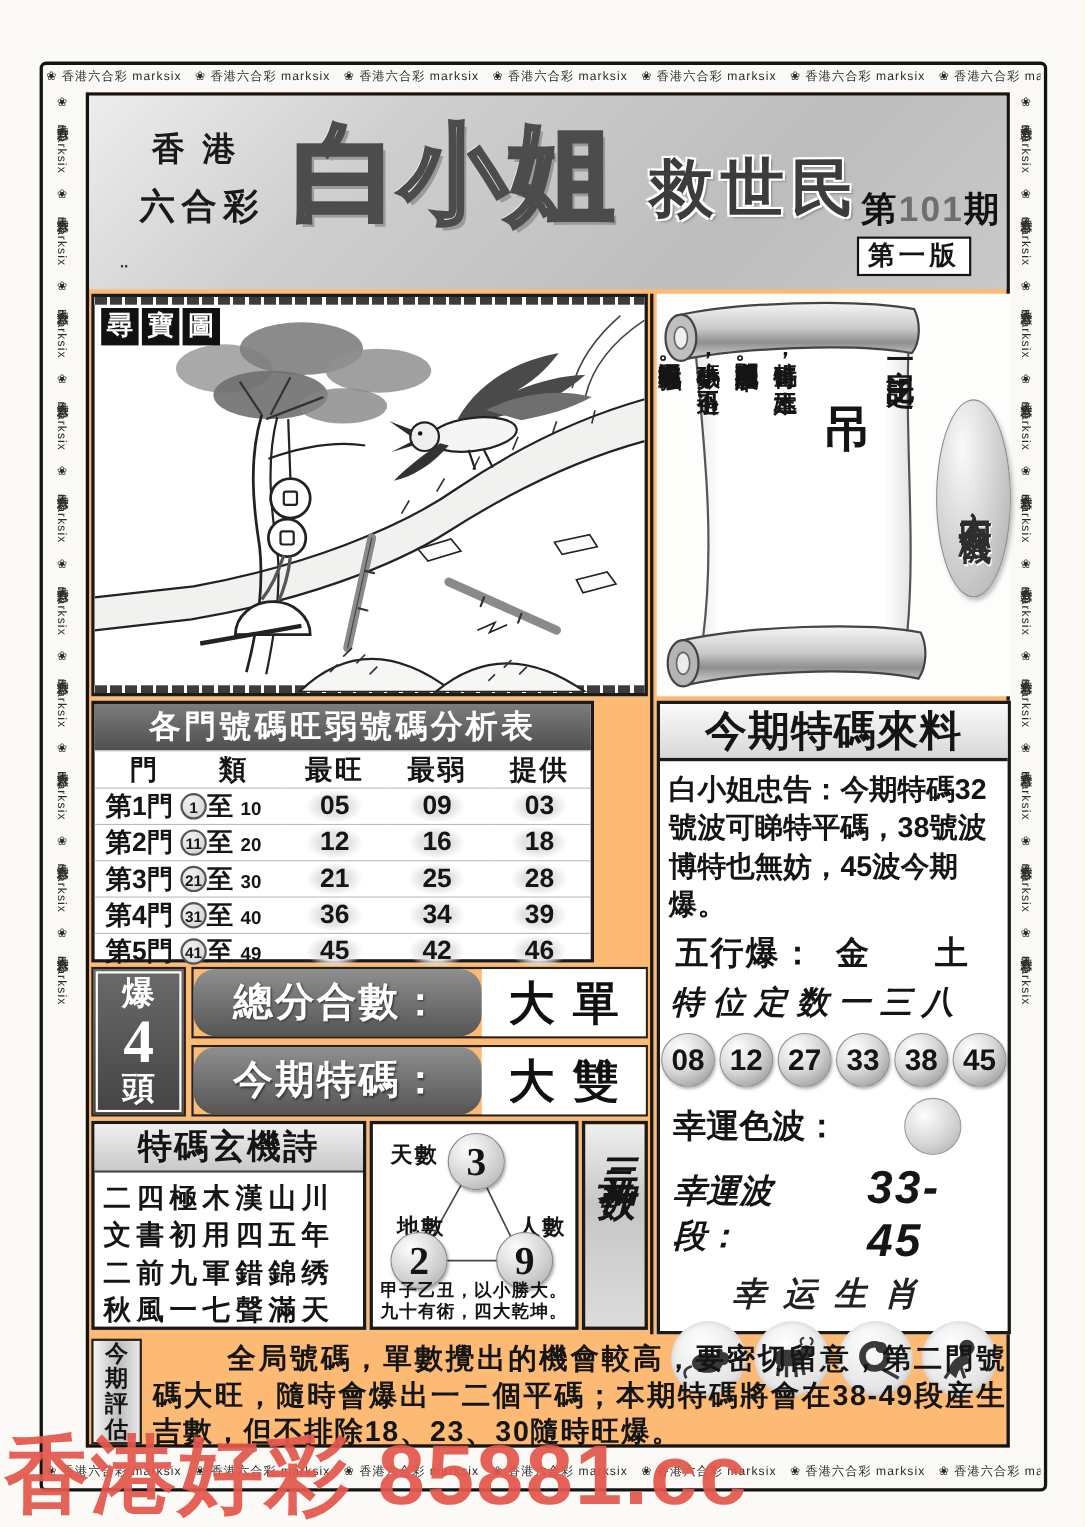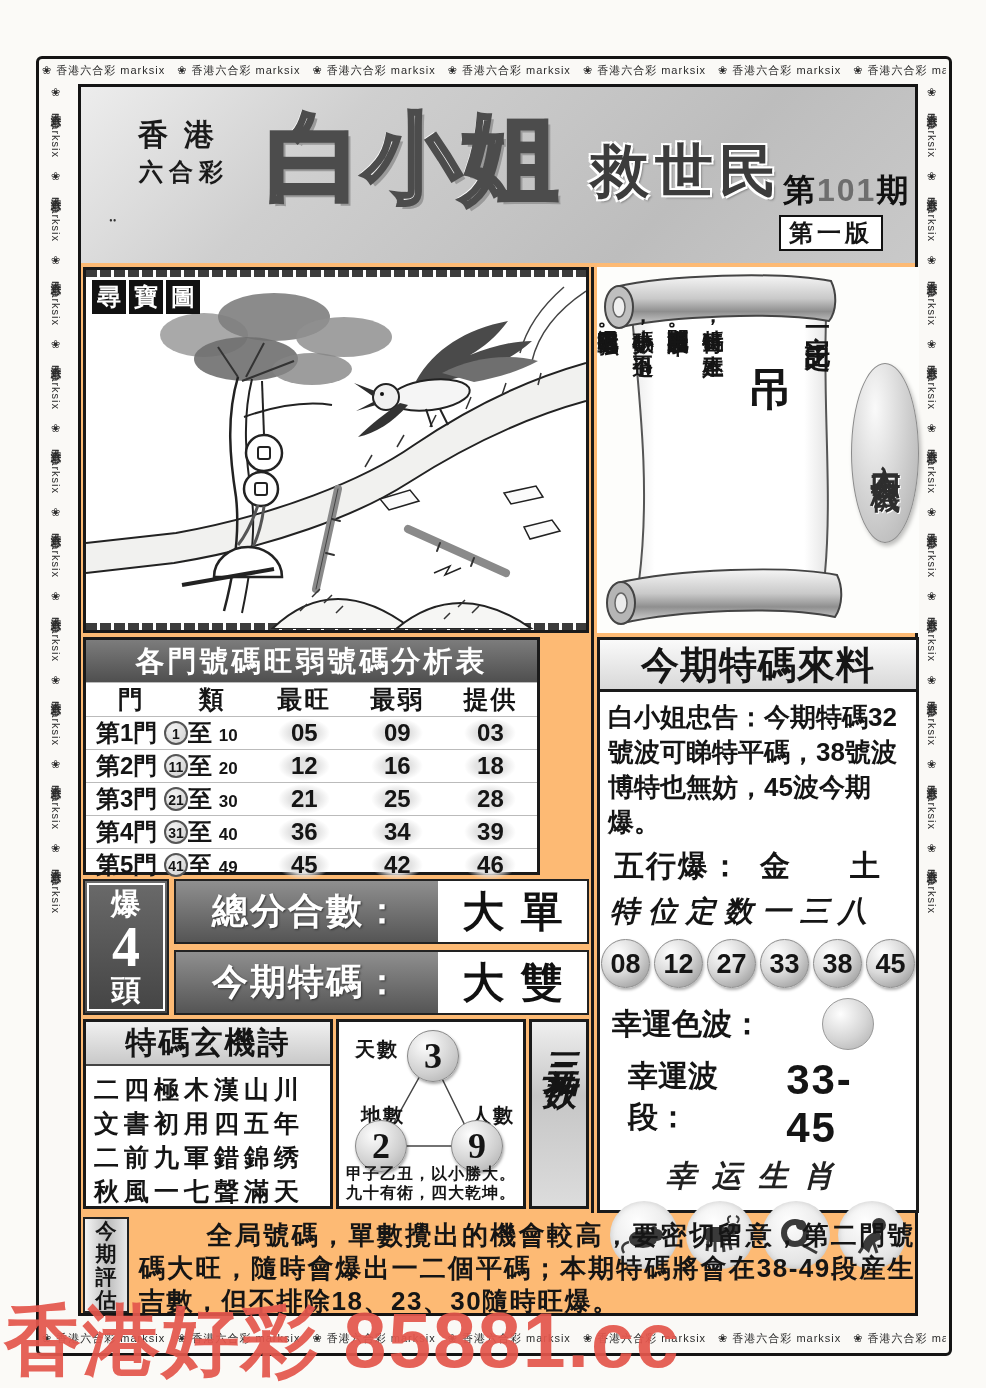--- a/index.html
+++ b/index.html
@@ -22,21 +22,21 @@
   #content { position:absolute; left:78px; top:84px; width:840px; height:1232px;
              border:3px solid #141414; background:#fdba74; }
   .abs { position:absolute; }
 
   
   #header { left:0; top:0; width:834px; height:176px;
             background:linear-gradient(135deg,#ededed 0%,#cfcfcf 30%,#bdbdbd 70%,#c9c9c9 100%); overflow:hidden; }
   #brand { left:28px; top:28px; width:150px; text-align:center; font-weight:bold;
            font-family:"Liberation Serif", serif; color:#1a1a1a; }
   #brand .b1 { font-size:30px; letter-spacing:16px; }
-  #brand .b2 { font-size:24px; letter-spacing:6px; }
+  #brand .b2 { font-size:32px; letter-spacing:6px; margin-top:10px; }
   #brand .dots { font-size:14px; color:#333; text-align:left; margin-top:18px; }
   #main-title { left:185px; top:8px; font-size:96px; font-weight:900; letter-spacing:2px;
                 color:#efefef; -webkit-text-stroke:4px #4c4c4c;
                 text-shadow:4px 4px 0 #9a9a9a, -2px -2px 0 #fff; }
   #sub-title { left:510px; top:46px; font-size:58px; font-weight:900; color:#3c3c3c;
                letter-spacing:6px; text-shadow:2px 2px 0 #fff, -2px -2px 0 #fff, 2px -2px 0 #fff, -2px 2px 0 #fff, 3px 3px 2px #888; }
   #issue { left:702px; top:82px; font-size:32px; font-weight:900; color:#111; letter-spacing:2px; }
   #issue .num { color:#6e6e6e; }
   #edition { left:698px; top:128px; width:104px; height:36px; background:#fff; border:2px solid #111;
              font-size:24px; font-weight:900; text-align:center; line-height:32px; letter-spacing:4px; }
@@ -72,21 +72,21 @@
   #burst { left:2px; top:792px; width:506px; height:136px; display:flex; gap:5px; }
   #burst-left { width:86px; height:136px; background:linear-gradient(180deg,#6a6a6a,#444);
       border:2px solid #222; outline:2px solid #fff; outline-offset:-6px;
       display:flex; flex-direction:column; align-items:center; justify-content:center; color:#fff; }
   #burst-left .c { font-weight:900; line-height:1; }
   #burst-left .c.ch { font-size:30px; } #burst-left .c.num { font-size:56px; font-family:"Liberation Serif",serif; }
   #burst-rows { flex:1; display:flex; flex-direction:column; gap:6px; }
   .burst-row { flex:1; display:flex; border:2px solid #222; }
   .burst-row .lbl { width:262px; background:linear-gradient(180deg,#8f8f8f,#555); color:#fff;
       font-size:36px; font-weight:900; display:flex; align-items:center; justify-content:center; letter-spacing:2px;
-      text-shadow:1px 1px 2px #333; }
+      text-shadow:1px 1px 2px #333;border-radius:20px; }
   .burst-row .val { flex:1; background:#fff; color:#111; font-size:42px; font-weight:900;
       display:flex; align-items:center; justify-content:space-around; padding:0 16px;
       font-family:"Liberation Serif", serif; }
 
   
   #poem { left:2px; top:932px; width:250px; height:190px; border:3px solid #1a1a1a; background:#fff; }
   #poem .ttl { height:44px; background:linear-gradient(180deg,#f0f0f0,#c9c9c9); border-bottom:2px solid #444;
       font-size:31px; font-weight:900; text-align:center; line-height:42px; letter-spacing:2px; }
   #poem .lines { padding:6px 8px; }
   #poem .lines div { font-size:25px; font-weight:900; letter-spacing:5px; line-height:34px; white-space:nowrap; }
@@ -133,21 +133,21 @@
   .hand { font-family:"Liberation Serif", serif; font-style:italic; font-weight:700; font-size:29px;
       letter-spacing:9px; padding:1px 10px; white-space:nowrap; }
   #balls { display:flex; gap:4px; padding:6px 4px; justify-content:center; }
   .ball { width:49px; height:49px; border-radius:50%; flex:none;
       background:radial-gradient(circle at 33% 28%, #fff 0%, #d9d9d9 45%, #9f9f9f 85%);
       border:1px solid #8d8d8d; box-shadow:1px 2px 3px rgba(0,0,0,.3);
       text-align:center; line-height:48px; font-size:27px; font-weight:900; }
   #luckycolor { display:flex; align-items:center; padding:4px 12px; font-size:30px; font-weight:900; }
   #luckycolor .cball { width:52px; height:52px; border-radius:50%; margin-left:60px;
       background:radial-gradient(circle at 35% 30%, #fefefe, #d5d5d5 55%, #ababab); border:1px solid #999; }
-  #luckyrange { display:flex; align-items:flex-start; padding:2px 28px; font-size:30px; font-weight:900; }
+  #luckyrange { display:flex; align-items:center; padding:2px 12px; font-size:30px; font-weight:900;font-style:italic; }
   #luckyrange .rng { font-size:42px; margin-left:28px; letter-spacing:2px; }
   #zodiac { padding-top:2px; }
   #zodiac .zttl { text-align:center; font-family:"Liberation Serif",serif; font-style:italic; font-weight:700;
       font-size:30px; letter-spacing:16px; color:#222; }
   #zodiac .zrow { display:flex; justify-content:space-around; padding:4px 6px; }
   .zc { width:68px; height:68px; border-radius:50%; background:radial-gradient(circle at 40% 30%, #fefefe, #e7e7e7 60%, #d2d2d2);
       box-shadow:inset 0 0 6px rgba(0,0,0,.15); display:flex; align-items:center; justify-content:center; }
 
   
   #evaluation { left:2px; top:1130px; width:832px; height:96px; display:flex; }

